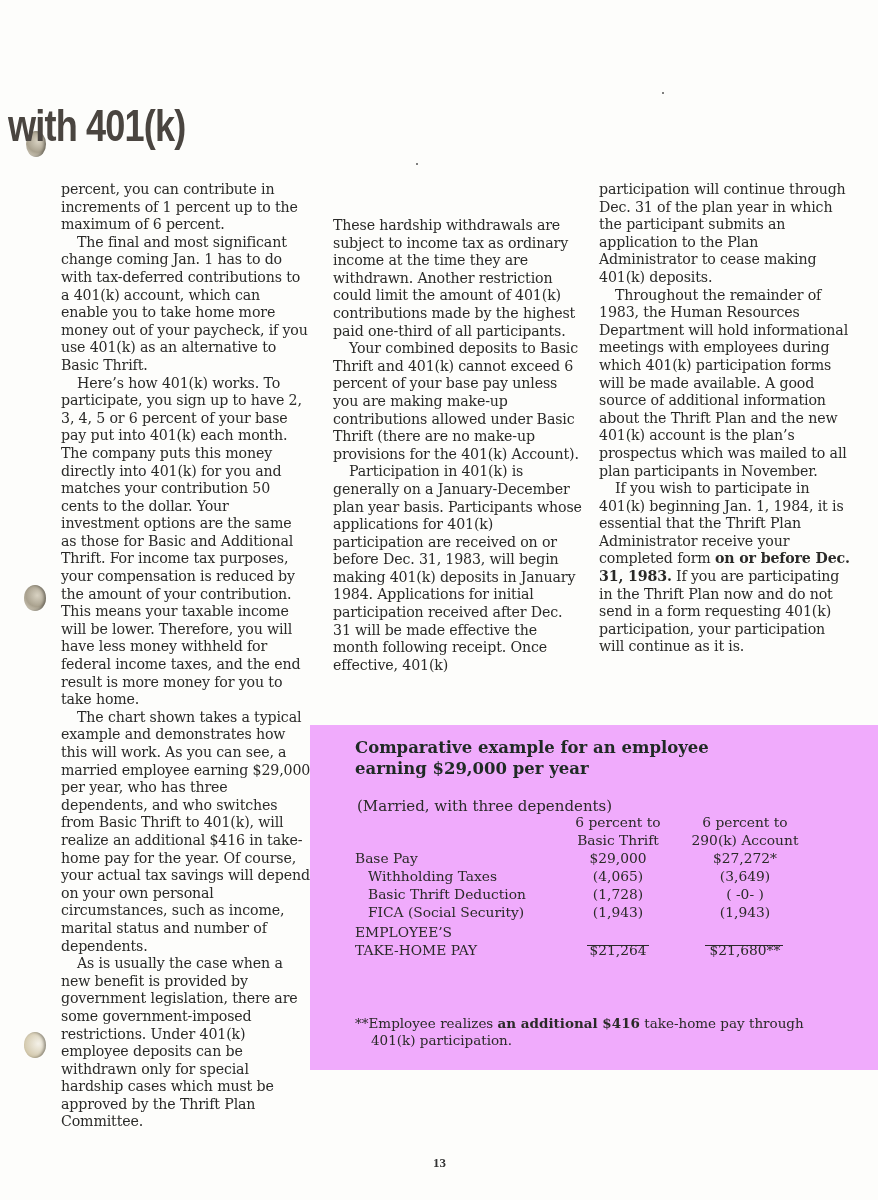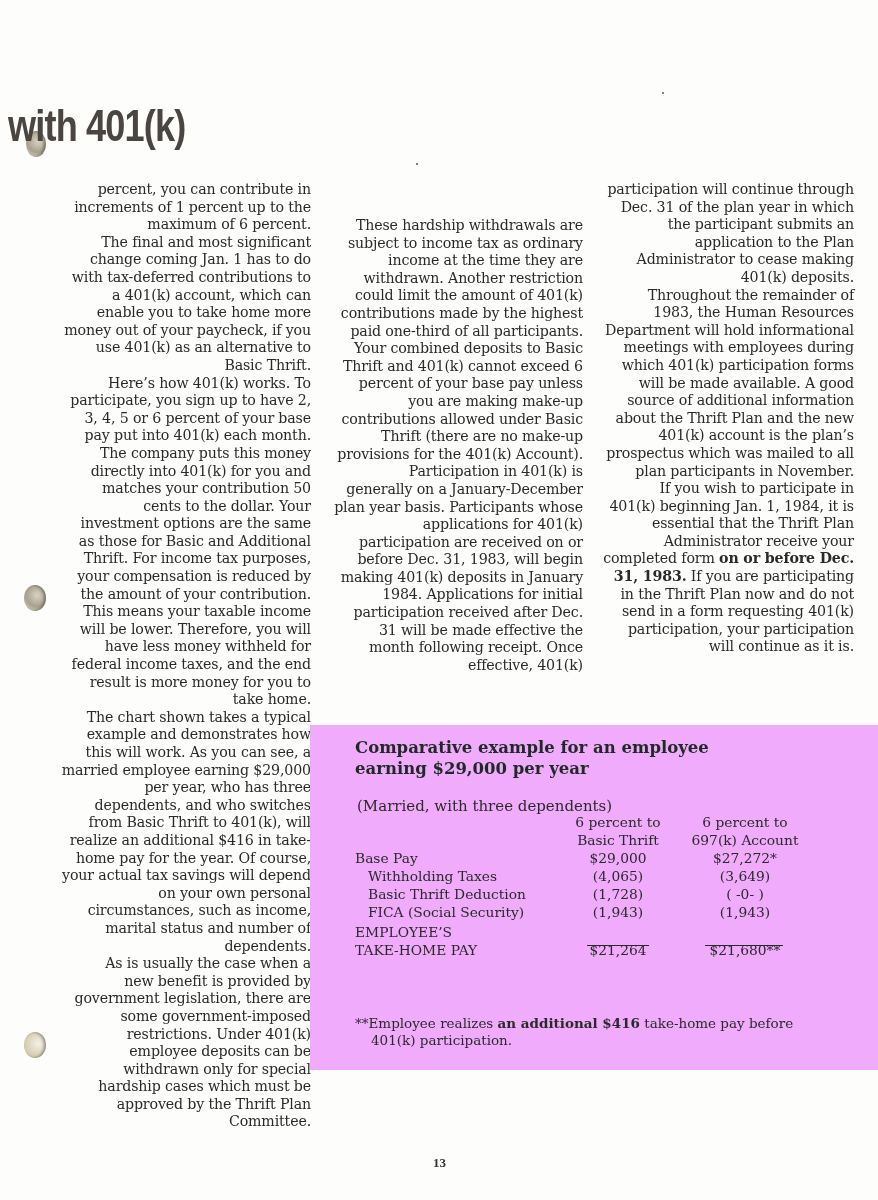--- a/index.html
+++ b/index.html
@@ -14,21 +14,21 @@
       font-family: "Liberation Sans", sans-serif;
       font-weight: bold; font-size: 44px; letter-spacing: -1px;
       color: #4a4540; transform: scaleX(0.82); transform-origin: left top;
       line-height: 1;
     }
     .col {
       position: absolute; top: 181px;
       font-size: 14.2px; line-height: 17.6px;
       letter-spacing: -0.15px;
     }
-    .col p { margin: 0; text-indent: 0; text-align: right; }
+    .col p { margin: 0; text-indent: 0; }
     .col p.indent { text-indent: 16px; }
     .col1 { left: 61px; width: 250px; }
     .col2 { left: 333px; width: 250px; margin-top: 36px; }
     .col3 { left: 599px; width: 255px; }
     .hole {
       position: absolute; width: 22px; height: 26px; border-radius: 50%;
       background: radial-gradient(circle at 60% 40%, #d8d2c2 0%, #a9a18e 55%, #e9e4d6 100%);
       box-shadow: inset -2px 0 3px rgba(0,0,0,0.35);
     }
     .hole1 { left: 26px; top: 131px; width: 20px; height: 26px; }
@@ -99,21 +99,21 @@
   </div>
   <div class="gb-sub">(Married, with three dependents)</div>
 
   <div class="gb-table">
     <div class="row hdr">
       <span class="v1">6 percent to</span>
       <span class="v2">6 percent to</span>
     </div>
     <div class="row hdr">
       <span class="v1">Basic Thrift</span>
-      <span class="v2">697(k) Account</span>
+      <span class="v2">290(k) Account</span>
     </div>
     <div class="row">
       <span class="lbl">Base Pay</span>
       <span class="v1">$29,000</span>
       <span class="v2">$27,272*</span>
     </div>
     <div class="row">
       <span class="lbl sub">Withholding Taxes</span>
       <span class="v1">(4,065)</span>
       <span class="v2">(3,649)</span>
@@ -134,21 +134,21 @@
       <span class="lbl">EMPLOYEE’S</span>
     </div>
     <div class="row">
       <span class="lbl">TAKE-HOME PAY</span>
       <span class="v1">$21,264</span>
       <span class="v2">$21,680**</span>
     </div>
   </div>
 
   <div class="fn fn2" style="left:45px;">
-    <span class="mark">**</span><span>Employee realizes </span><b>an additional $416</b><span> take-home pay before</span>
+    <span class="mark">**</span><span>Employee realizes </span><b>an additional $416</b><span> take-home pay through</span>
     <span class="cont" style="padding-left:16px;">401(k) participation.</span>
   </div>
 </div>
 
 <div class="speck" style="left:416px; top:163px;"></div>
 <div class="speck" style="left:662px; top:92px;"></div>
 
 <div class="pagenum">13</div>
 
 </body></html>

